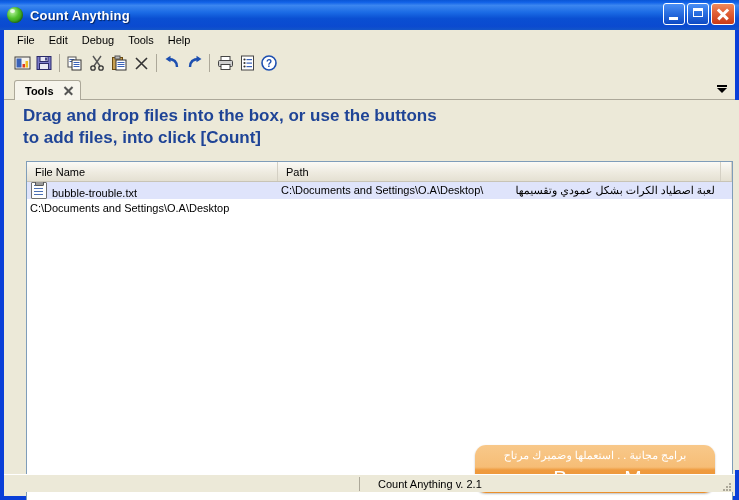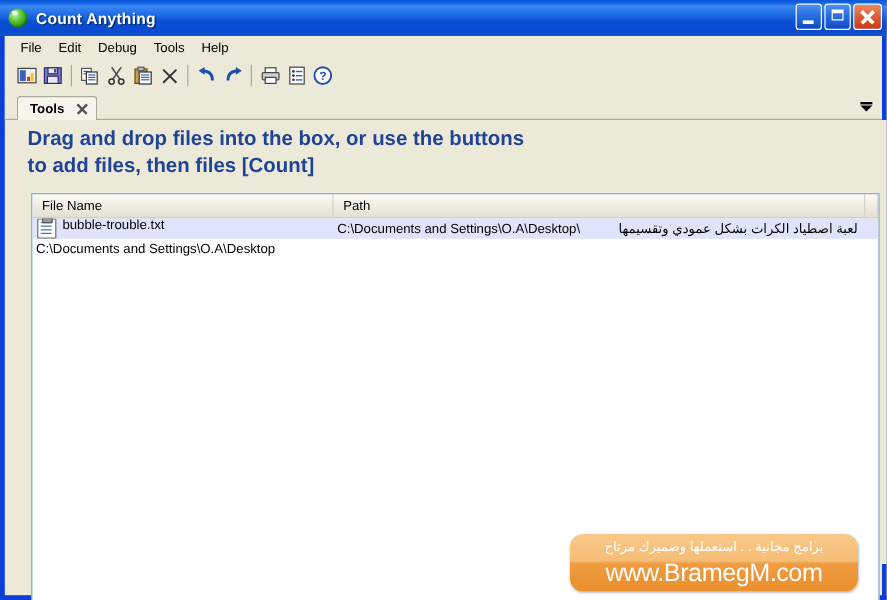--- a/index.html
+++ b/index.html
@@ -287,21 +287,21 @@
     align-items: center;
     height: 17px;
     font-size: 11px;
     color: #000;
     cursor: default;
   }
   .row.selected { background: #dfe4fb; }
   .cell-name {
     width: 251px;
     display: flex;
-    align-items: flex-start;
+    align-items: flex-end;
     padding-left: 4px;
     box-sizing: border-box;
     white-space: nowrap;
     overflow: hidden;
   }
   .cell-path {
     flex: 1;
     padding-left: 3px;
     white-space: nowrap;
     overflow: hidden;
@@ -558,21 +558,21 @@
     </div>
     <div class="tab-dropdown">
       <span class="bar"></span>
         <span class="tri"></span>
     </div>
   </div>
 
   <div class="content">
     <div class="headline">
       <div>Drag and drop files into the box, or use the buttons</div>
-      <div>to add files, then files [Count]</div>
+      <div>to add files, into click [Count]</div>
     </div>
 
     <div class="filelist">
       <div class="list-header">
         <div class="col-head name">File Name</div>
         <div class="col-head path">Path</div>
         <div class="col-head spare"></div>
       </div>
       <div class="list-body">
 
@@ -591,13 +591,29 @@
       </div>
     </div>
 
     <div class="watermark">
       <div class="wm-top">برامج مجانية . . استعملها وضميرك مرتاح</div>
       <div class="wm-bottom">www.BramegM.com</div>
     </div>
 
   </div>
 
+  <div class="statusbar">
+    <div class="status-sep"></div>
+    <div class="status-text">Count Anything v. 2.1</div>
+    <div class="status-grip">
+      <svg width="12" height="12" viewBox="0 0 12 12">
+        <g fill="#aca899">
+          <rect x="8" y="2" width="2" height="2"></rect>
+          <rect x="5" y="5" width="2" height="2"></rect>
+            <rect x="8" y="5" width="2" height="2"></rect>
+          <rect x="2" y="8" width="2" height="2"></rect>
+            <rect x="5" y="8" width="2" height="2"></rect>
+            <rect x="8" y="8" width="2" height="2"></rect>
+        </g>
+      </svg>
+    </div>
+  </div>
 </div>
 
 </body></html>

